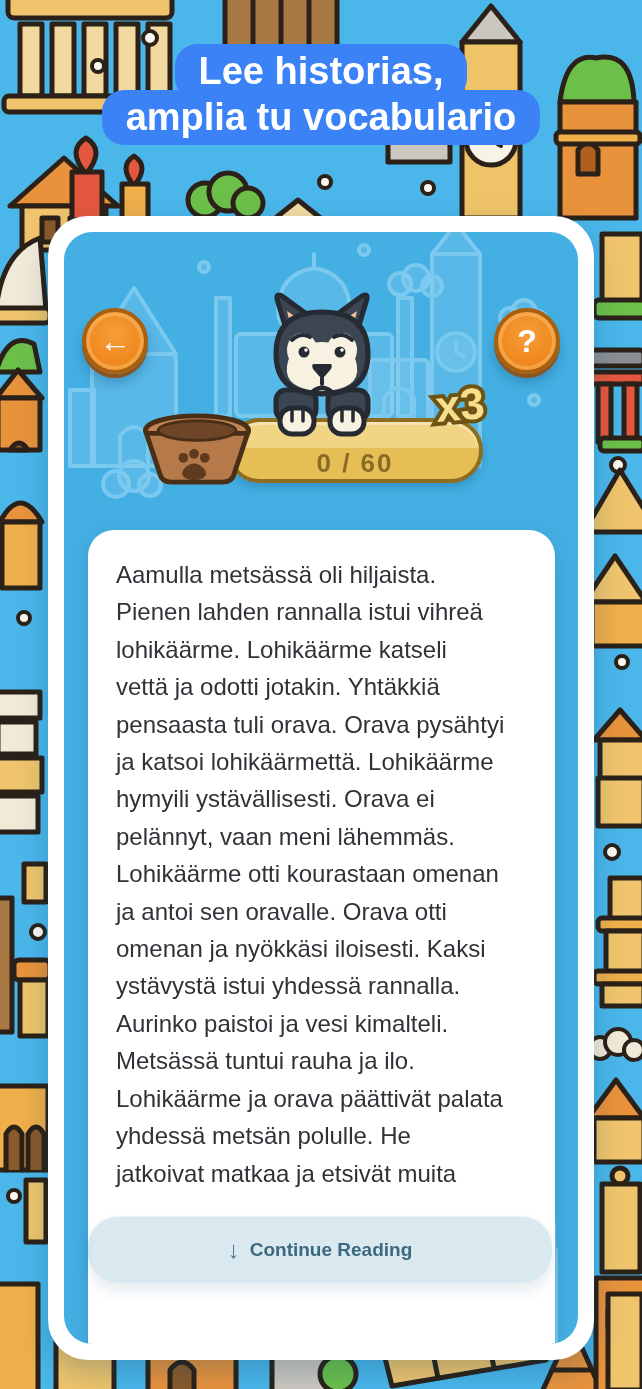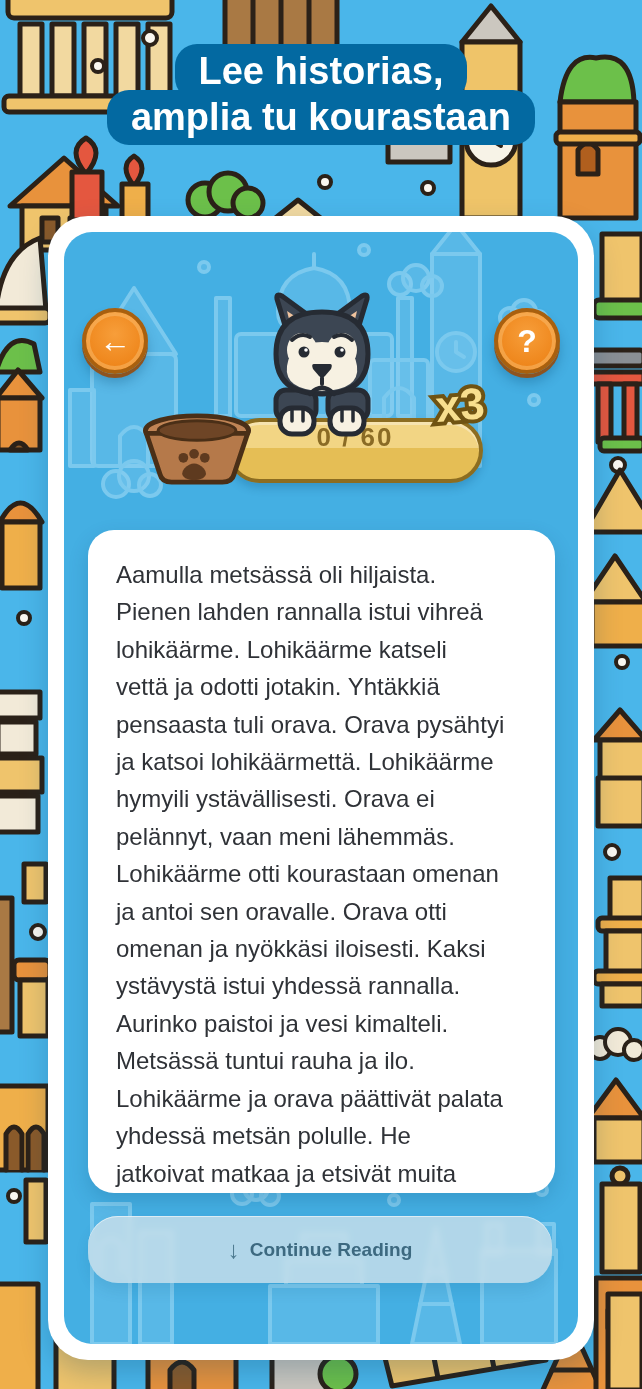--- a/index.html
+++ b/index.html
@@ -7,21 +7,21 @@
     width:642px;height:1389px;position:relative;overflow:hidden;
     background:#4AB6EA;
     font-family:"Liberation Sans", sans-serif;
     -webkit-font-smoothing:antialiased;
   }
   .bg-svg{position:absolute;left:0;top:0;width:642px;height:1389px;}
 
   
   .banner{position:absolute;left:0;top:44px;width:642px;text-align:center;z-index:5;}
   .blob{
-    display:inline-block;background:#0369a1;color:#fff;font-weight:bold;
+    display:inline-block;background:#3b82f6;color:#fff;font-weight:bold;
     font-size:38px;line-height:1.2;padding:5px 24px;border-radius:22px;
   }
   .blob.l2{margin-top:-10px;}
 
   
   .card{
     position:absolute;left:48px;top:216px;width:546px;height:1144px;
     background:#fff;border-radius:40px;z-index:2;
     box-shadow:0 12px 28px rgba(8,62,100,.25);
   }
@@ -43,31 +43,31 @@
   .btn-circle span{color:#fff;font-size:32px;font-weight:bold;line-height:1;}
   .btn-back{left:18px;top:76px;}
   .btn-help{left:430px;top:76px;}
 
   
   .bar{
     position:absolute;left:163px;top:186px;width:256px;height:65px;
     border-radius:33px;box-sizing:border-box;
     background:linear-gradient(#F2D584 0 46%, #E5BE55 46%);
     border:4px solid #8C6D21;
-    display:flex;align-items:flex-start;justify-content:center;
+    display:flex;align-items:flex-end;justify-content:center;
     box-shadow:0 5px 8px rgba(5,60,100,.22), inset 0 3px 0 rgba(255,255,255,.35);
   }
   .bar-label{color:#8A6B25;font-size:26px;font-weight:bold;letter-spacing:2px;}
   .x3{position:absolute;left:350px;top:140px;width:92px;height:66px;}
   .husky{position:absolute;left:196px;top:58px;width:124px;height:150px;}
   .bowl{position:absolute;left:74px;top:180px;width:118px;height:74px;}
 
   
   .story{
-    position:absolute;left:24px;top:298px;width:467px;height:663px;
+    position:absolute;left:24px;top:298px;width:467px;height:859px;
     background:#fff;border-radius:26px;box-sizing:border-box;
     padding:26px 26px 0 28px;overflow:hidden;
     box-shadow:0 8px 20px rgba(8,60,100,.18);
   }
   .story-text{
     white-space:pre-line;color:#2F3237;font-size:24px;line-height:37.4px;
   }
 
   
   .continue{
@@ -196,21 +196,21 @@
     <polygon points="588,1118 616,1080 644,1118" fill="#E8923C"></polygon>
     <rect x="594" y="1118" width="50" height="44" fill="#EFC46C"></rect>
     <circle cx="620" cy="1176" r="8" fill="#EFC46C"></circle>
     <rect x="602" y="1184" width="38" height="88" fill="#EFC46C"></rect>
     <rect x="608" y="1294" width="34" height="96" fill="#EFC46C"></rect>
   </g>
 </svg>
 
 <div class="banner">
   <span class="blob">Lee historias,</span><br>
-  <span class="blob l2">amplia tu kourastaan</span>
+  <span class="blob l2">amplia tu vocabulario</span>
 </div>
 
 <div class="card">
   <div class="panel">
 
     <svg class="panel-doodles" viewBox="0 0 514 1112">
       <g fill="rgba(148,213,243,0.25)" stroke="#7BC9EE" stroke-width="4" stroke-linejoin="round" stroke-linecap="round">
 
         <polygon points="28,122 70,56 112,122"></polygon>
         <rect x="28" y="122" width="84" height="112" rx="6"></rect>

